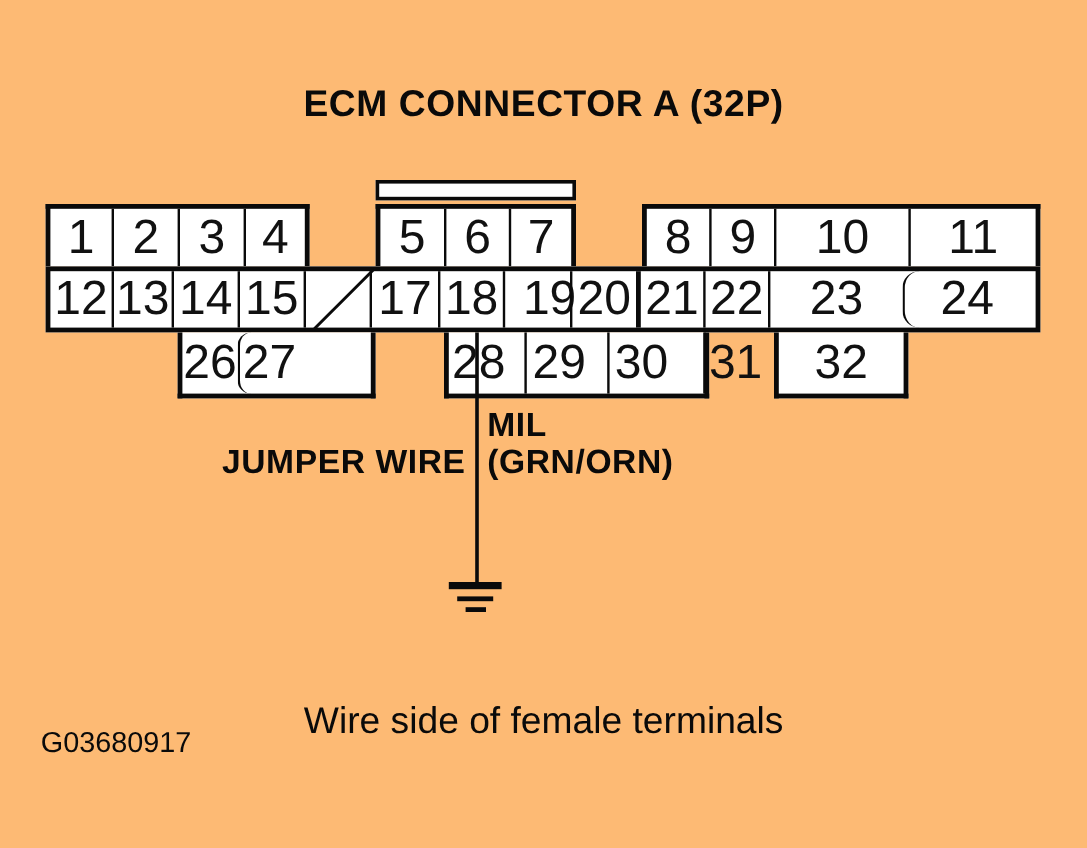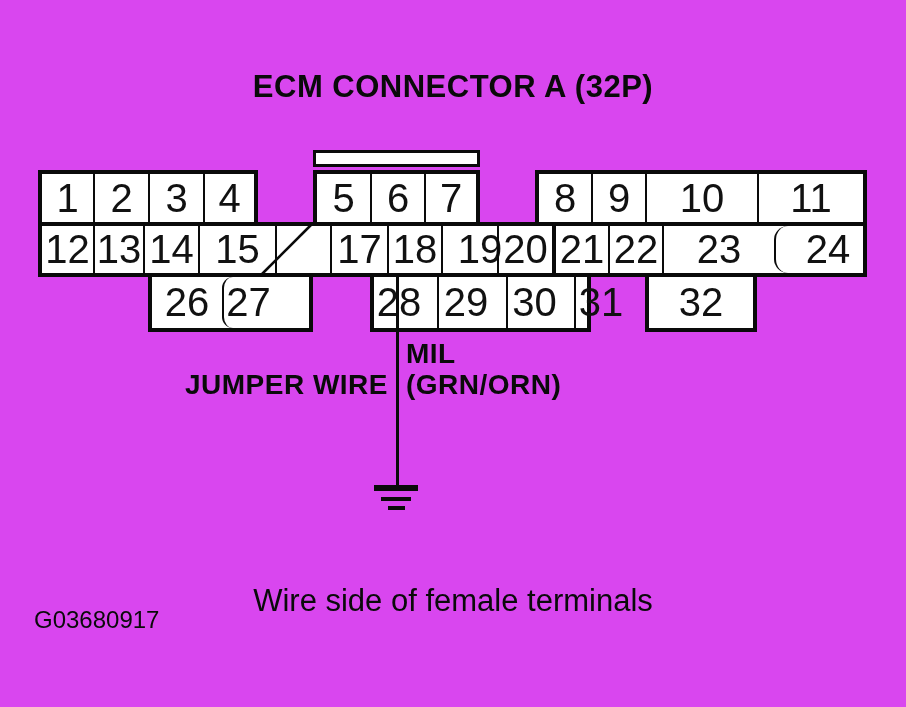--- a/index.html
+++ b/index.html
@@ -1,18 +1,18 @@
 <!DOCTYPE html>
 <html><head>
 <meta charset="utf-8">
 <style>
   html,body { margin:0; padding:0; background:#ffffff; }
   .stage {
     position:relative; width:906px; height:707px;
-    background:#d946ef; color:#0a0a0a; overflow:hidden;
+    background:#fdba74; color:#0a0a0a; overflow:hidden;
     font-family:"Liberation Sans", sans-serif;
   }
   .title {
     position:absolute; top:69px; left:0; width:100%;
     text-align:center; font-weight:bold; font-size:31px; letter-spacing:0.5px;
   }
   .block {
     position:absolute; display:flex; box-sizing:border-box;
     border:4px solid #0a0a0a; background:#ffffff;
   }
@@ -71,42 +71,42 @@
     <div class="cell" style="width:52px;">8</div>
     <div class="cell" style="width:54px;">9</div>
     <div class="cell" style="width:112px;">10</div>
     <div class="cell" style="width:106px;">11</div>
   </div>
 
   <div class="block" style="left:38px; top:222px; width:829px; height:55px;">
     <div class="cell" style="width:51px;">12</div>
     <div class="cell" style="width:50px;">13</div>
     <div class="cell" style="width:55px;">14</div>
-    <div class="cell" style="width:77px;">15</div>
+    <div class="cell" style="width:55px;">15</div>
     <div class="cell" style="width:55px;"></div>
     <div class="cell" style="width:57px;">17</div>
     <div class="cell" style="width:54px;">18</div>
     <div class="cell" style="width:56px;padding-left:20px;">19</div>
     <div class="cell" style="width:55px;">20</div>
     <div class="cell thick-left" style="width:56px;">21</div>
     <div class="cell" style="width:54px;">22</div>
     <div class="cell" style="width:112px;">23</div>
     <div class="cell" style="width:106px;border-radius:14px;">24</div>
   </div>
 
   <div class="block no-top" style="left:148px; top:277px; width:165px; height:55px;">
-    <div class="cell" style="width:70px;">26</div>
+    <div class="cell" style="width:46px;">26</div>
     <div class="cell" style="width:51px;border-radius:11px;">27</div>
   </div>
 
   <div class="block no-top" style="left:370px; top:277px; width:221px; height:55px;gap:13px;">
     <div class="cell" style="width:50px;">28</div>
     <div class="cell" style="width:56px;">29</div>
     <div class="cell" style="width:55px;">30</div>
-    <div class="cell" style="width:52px;">31</div>
+    <div class="cell" style="width:52px;margin-left:12px;">31</div>
   </div>
 
   <div class="block no-top" style="left:645px; top:277px; width:112px; height:55px;">
     <div class="cell" style="width:104px;">32</div>
   </div>
 
   <svg class="overlay" viewBox="0 0 906 707" xmlns="http://www.w3.org/2000/svg">
     <line x1="262" y1="274" x2="311" y2="225" stroke="#0a0a0a" stroke-width="2.5"></line>
     <rect x="396" y="277" width="3" height="209" fill="#0a0a0a"></rect>
     <g>

